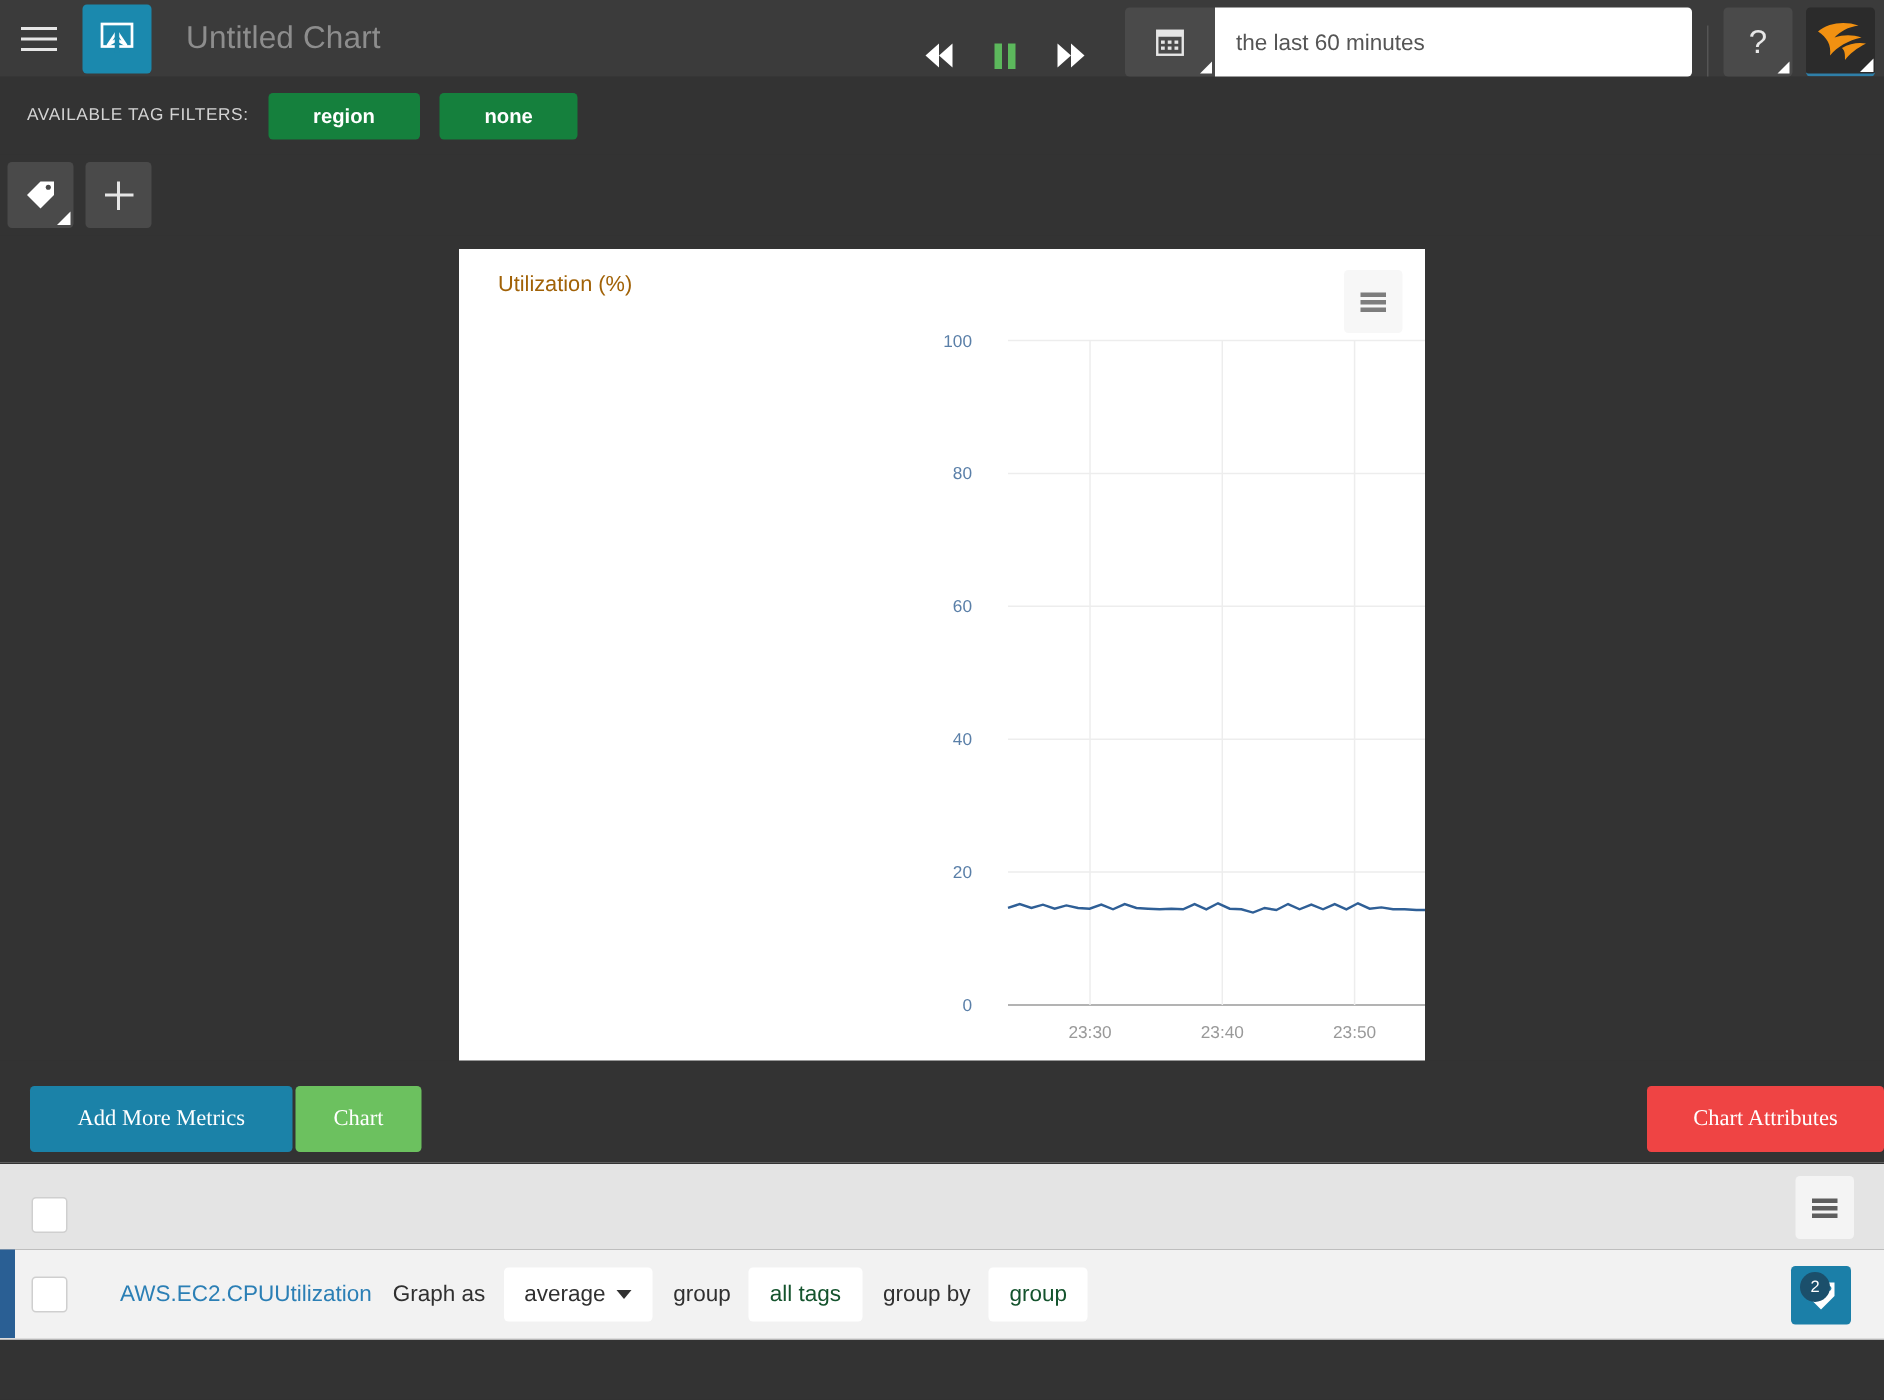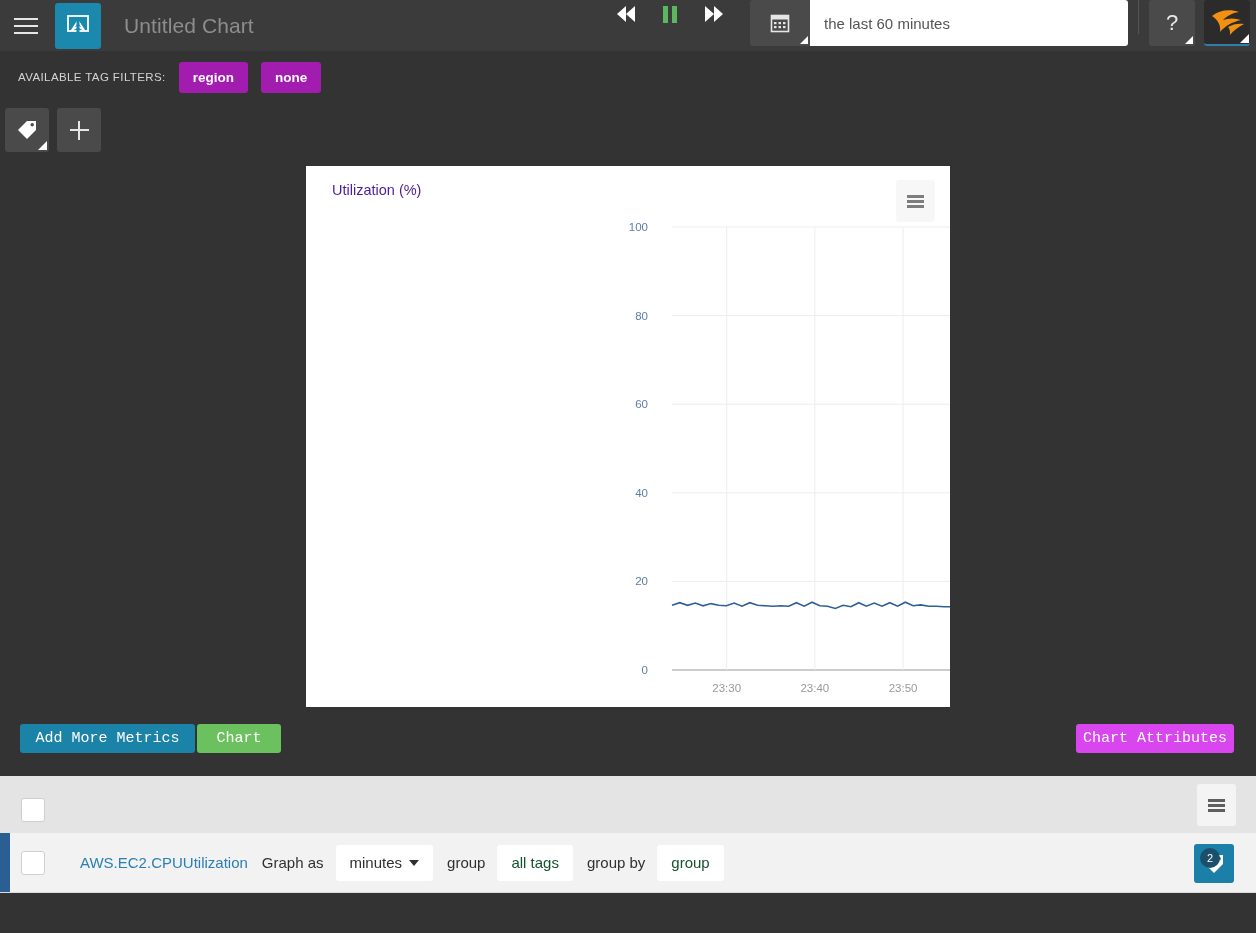--- a/index.html
+++ b/index.html
@@ -43,21 +43,21 @@
     font-weight: 400;
     letter-spacing: .1px;
     cursor: text;
   }
   .header-center {
     position: absolute;
     left: 600px;
     top: 0;
     height: 51px;
     display: flex;
-    align-items: flex-start;
+    align-items: flex-end;
   }
   .transport {
     display: flex; align-items: center; gap: 16px;
     padding: 0 12px;
   }
   .transport .tbtn {
     width: 28px; height: 28px;
     display: flex; align-items: center; justify-content: center;
     cursor: pointer;
   }
@@ -152,27 +152,27 @@
   }
   .tagbar-label {
     color: #d4d4d4;
     font-size: 11.5px;
     letter-spacing: .4px;
   }
   .tag-chip {
     margin-left: 13px;
     height: 31px;
     min-width: 60px;
-    background: #a21caf;
+    background: #15803d;
     border-radius: 3px;
     color: #ffffff;
     font-size: 13.5px;
     font-weight: bold;
     display: inline-flex; align-items: center; justify-content: center;
-    padding: 0 14px;
+    padding: 0 30px;
     cursor: pointer;
   }
 
   
   .toolrow {
     height: 54px;
     background: #333333;
     display: flex; align-items: center;
     padding-left: 5px;
     gap: 8px;
@@ -203,21 +203,21 @@
   }
   .chart-card {
     position: absolute;
     left: 306px; top: 9px;
     width: 644px; height: 542px;
     background: #ffffff;
   }
   .chart-card-title {
     position: absolute;
     left: 26px; top: 16px;
-    color: #4c1d95;
+    color: #a16207;
     font-size: 14.5px;
   }
   .chart-menu-btn {
     position: absolute;
     right: 15px; top: 14px;
     width: 39px; height: 42px;
     background: #f7f7f7;
     border-radius: 3px;
     display: flex; align-items: center; justify-content: center;
     cursor: pointer;
@@ -244,29 +244,29 @@
   .actionbar {
     position: relative;
     height: 68px;
     background: #333333;
   }
   .btn {
     position: absolute;
     border: none;
     border-radius: 3px;
     color: #ffffff;
-    font-family: Liberation Mono, monospace;
+    font-family: Liberation Serif, serif;
     font-size: 15px;
     cursor: pointer;
-    height: 29px;
+    height: 44px;
     display: flex; align-items: center; justify-content: center;
   }
   .btn-add { left: 20px; top: 17px; width: 175px; background: #1b82a8; }
   .btn-save { left: 197px; top: 17px; width: 84px; background: #6cc15f; }
-  .btn-attrs { left: 1076px; top: 17px; width: 158px; background: #d946ef; }
+  .btn-attrs { left: 1098px; top: 17px; width: 158px; background: #ef4444; }
 
   
   .panel-head {
     position: relative;
     height: 58px;
     background: #e4e4e4;
     border-top: 1px solid #333;
   }
   .panel-checkbox {
     position: absolute;
@@ -518,21 +518,21 @@
       </div>
   </div>
 </div>
 
 <div class="metric-row">
   <div class="row-accent"></div>
   <div class="row-checkbox"></div>
   <span class="metric-name">AWS.EC2.CPUUtilization</span>
   <span class="row-text">Graph as</span>
   <span class="row-field">
-    <span>minutes</span>
+    <span>average</span>
     <span class="caret-down"></span>
   </span>
   <span class="row-text">group</span>
   <span class="row-field placeholder">all tags</span>
   <span class="row-text">group by</span>
   <span class="row-field placeholder">group</span>
   <div class="tag-action-btn">
     <svg width="22" height="22" viewBox="0 0 22 22">
       <path d="M11 2 L20 2 L20 11 L11 20 L2 11 Z" fill="#ffffff"></path>
       <circle cx="16.2" cy="5.8" r="1.7" fill="#1b7fa8"></circle>

